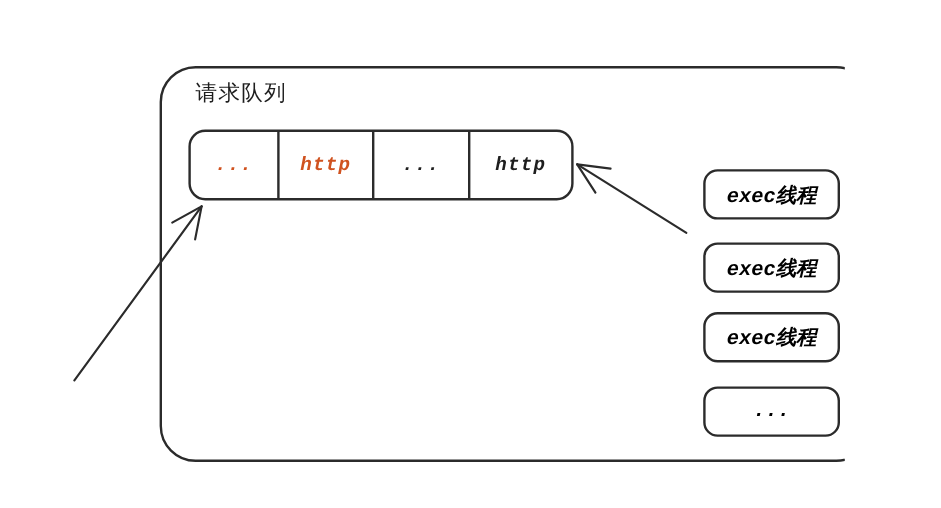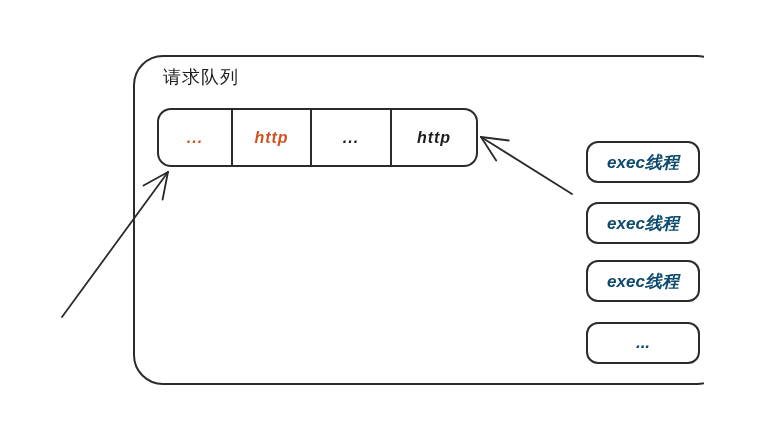--- a/index.html
+++ b/index.html
@@ -6,21 +6,21 @@
     margin: 0;
     padding: 0;
     background: #ffffff;
   }
   .stage {
     position: relative;
     width: 704px;
     height: 423px;
     background: #ffffff;
     overflow: hidden;
-    font-family: Liberation Sans, sans-serif;
+    font-family: Liberation Mono, monospace;
     color: #1e1e1e;
   }
   .arrows {
     position: absolute;
     left: 0;
     top: 0;
     width: 784px;
     height: 423px;
     pointer-events: none;
   }
@@ -86,21 +86,21 @@
     box-sizing: border-box;
     background: #ffffff;
     display: flex;
     align-items: center;
     justify-content: center;
   }
   .thread-label {
     font-size: 17px;
     font-weight: 600;
     font-style: italic;
-    color: #0c4a6e;
+    color: #000000;
   }
   .watermark {
     position: absolute;
     left: 612px;
     top: 392px;
     font-size: 16px;
     letter-spacing: 1px;
     color: #bdbdbd;
   }
 </style>

